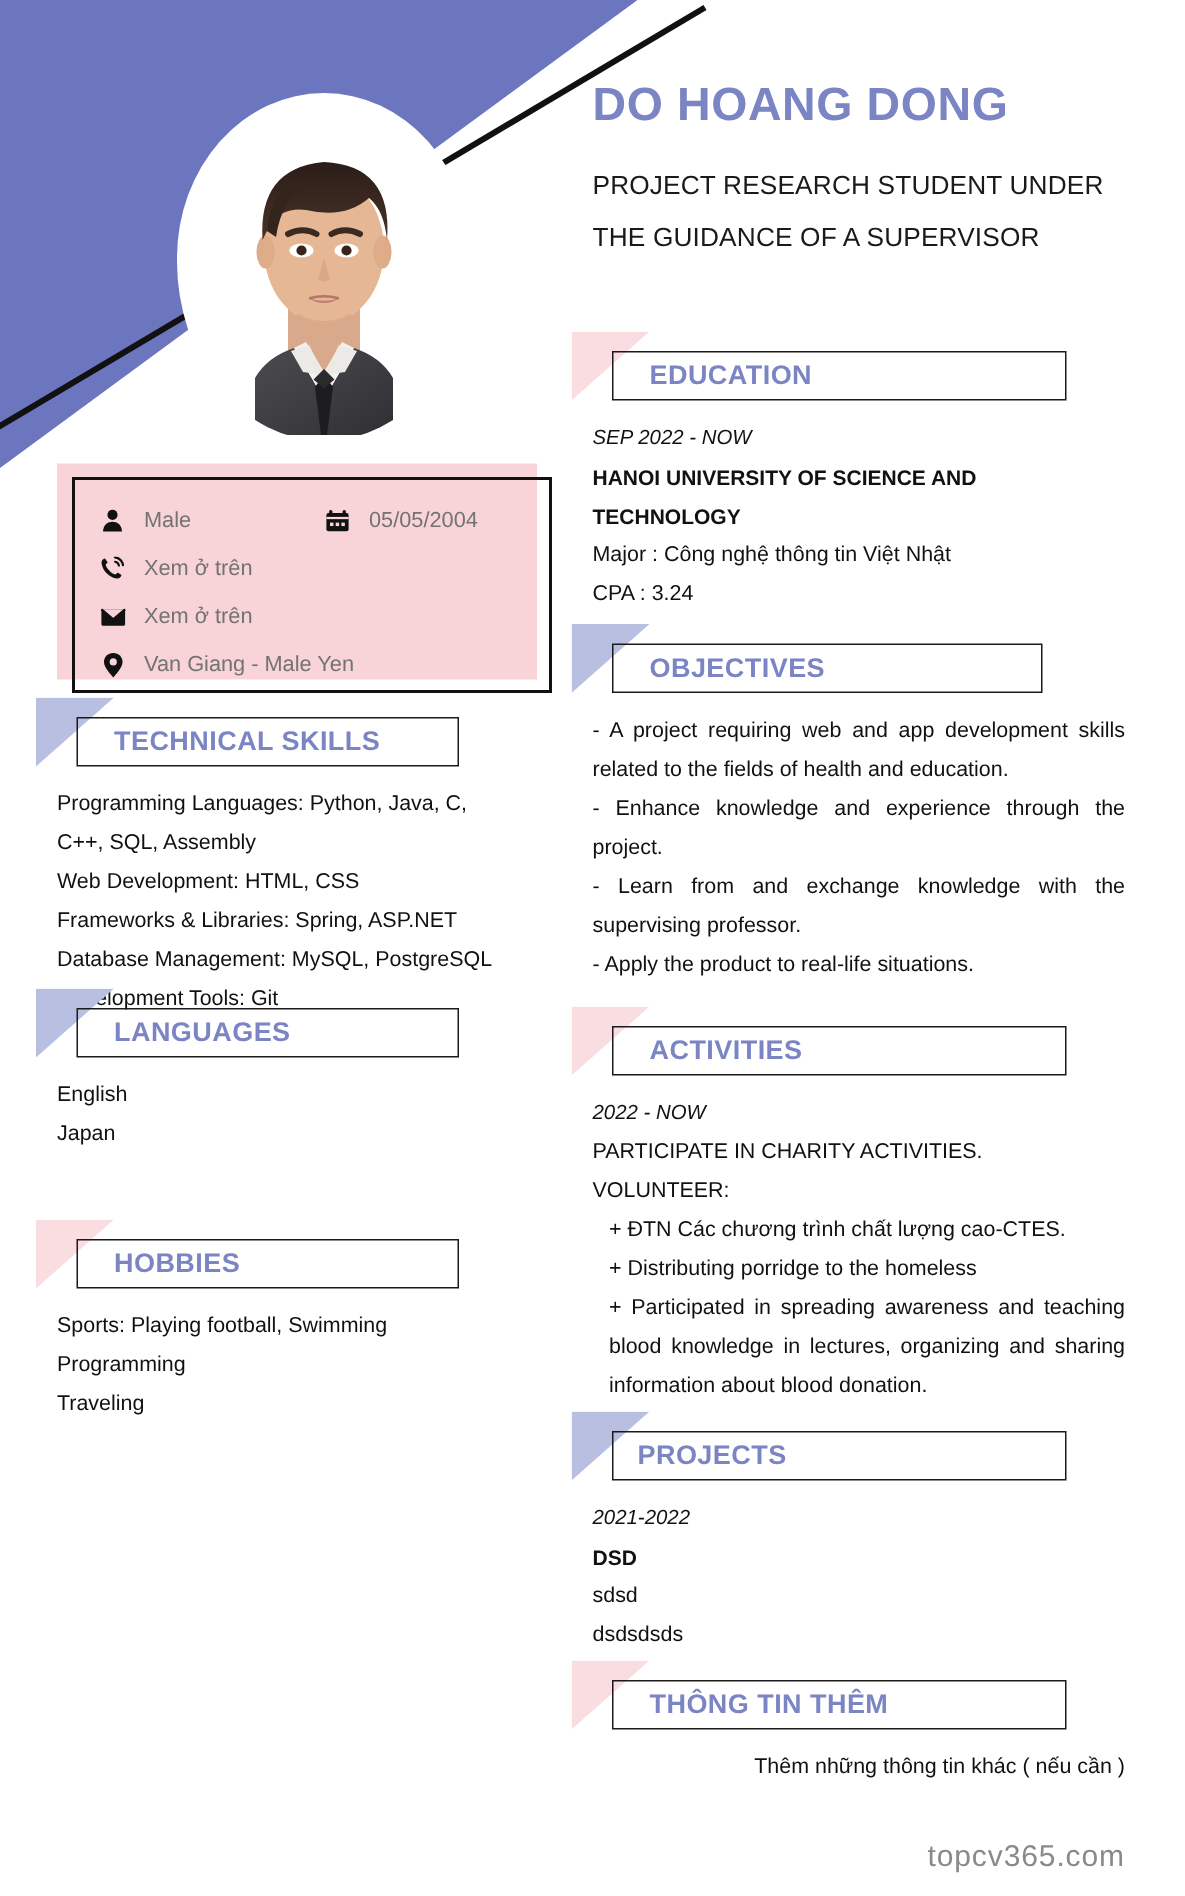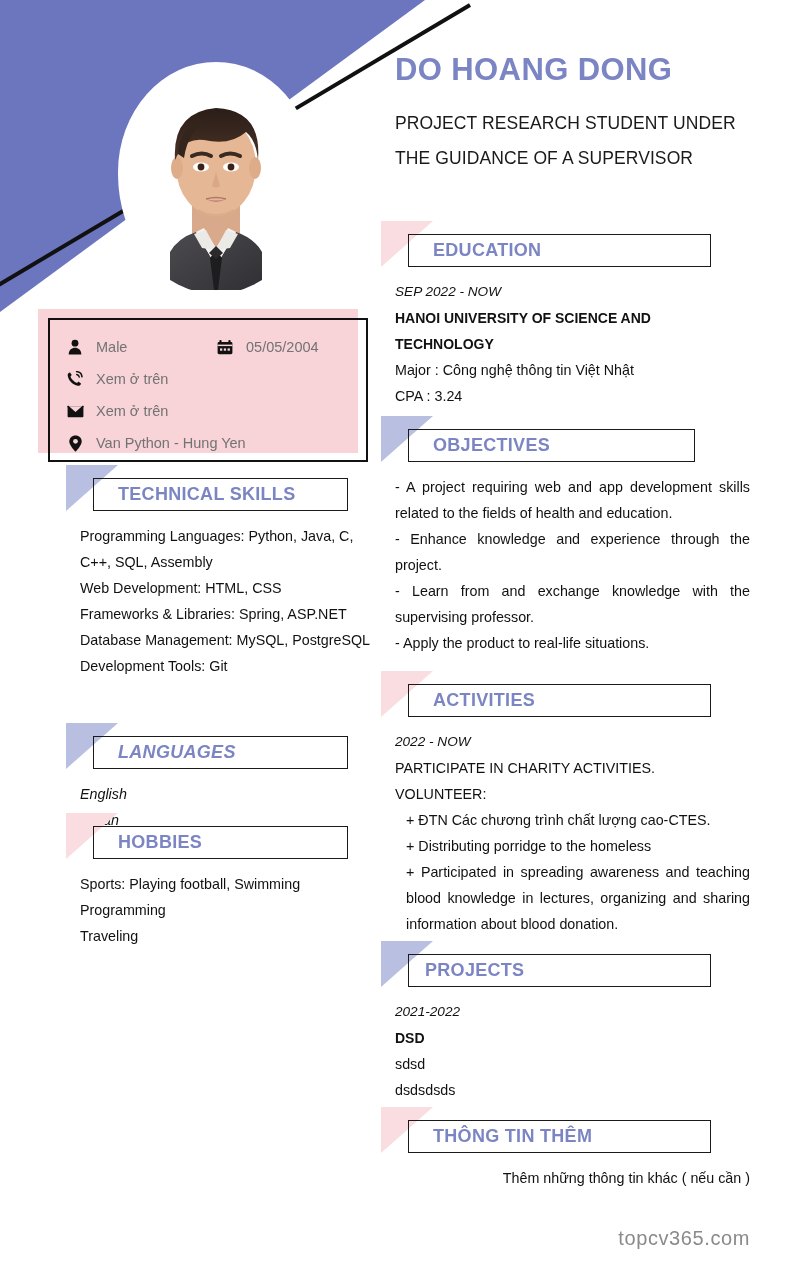--- a/index.html
+++ b/index.html
@@ -165,21 +165,21 @@
     font-size: 14.3px;
     color: #111;
     line-height: 26px;
   }
   .sec-body.justify { text-align: justify; }
   .line-italic { font-style: italic; font-size: 13.6px; }
   .line-bold   { font-weight: bold; font-size: 14px; }
   .line-indent { padding-left: 11px; }
 
   
-  .left-col  { left: 38px; width: 300px; margin-left: 42px; }
+  .left-col  { left: 38px; width: 300px; }
   .right-col { left: 395px; width: 355px; }
 
   
   .watermark {
     position: absolute;
     right: 40px; bottom: 14px;
     font-family: Liberation Sans, sans-serif;
     font-size: 20px;
     color: #8a8a8a;
     letter-spacing: 0.6px;
@@ -319,21 +319,21 @@
       </div>
 
       <div class="crow">
         <div class="citem">
           <span class="cicon">
             <svg width="13" height="17" viewBox="0 0 13 17">
                 <path d="M6.5 0.4 C2.9 0.4 0.3 3 0.3 6.4 C0.3 10.6 6.5 16.6 6.5 16.6 C6.5 16.6 12.7 10.6 12.7 6.4 C12.7 3 10.1 0.4 6.5 0.4 Z" fill="#111"></path>
                 <circle cx="6.5" cy="6.3" r="2.4" fill="#f8d3d7"></circle>
               </svg>
           </span>
-          <span>Van Python - Hung Yen</span>
+          <span>Van Giang - Male Yen</span>
         </div>
       </div>
 
     </div>
   </div>
 
   <div class="sec left-col" style="top:478px;">
     <div class="sec-head">
       <div class="sec-tri purple"></div>
       <div class="sec-box" style="width:255px;">
@@ -342,21 +342,21 @@
     </div>
     <div class="sec-body">
       <div>Programming Languages: Python, Java, C, C++, SQL, Assembly</div>
       <div>Web Development: HTML, CSS</div>
       <div>Frameworks &amp; Libraries: Spring, ASP.NET</div>
       <div>Database Management: MySQL, PostgreSQL</div>
       <div>Development Tools: Git</div>
     </div>
   </div>
 
-  <div class="sec left-col" style="top:736px;font-style:italic;">
+  <div class="sec left-col" style="top:672px;">
     <div class="sec-head">
       <div class="sec-tri purple"></div>
       <div class="sec-box" style="width:255px;">
         <span class="sec-title">LANGUAGES</span>
       </div>
     </div>
     <div class="sec-body">
       <div>English</div>
       <div>Japan</div>
     </div>

